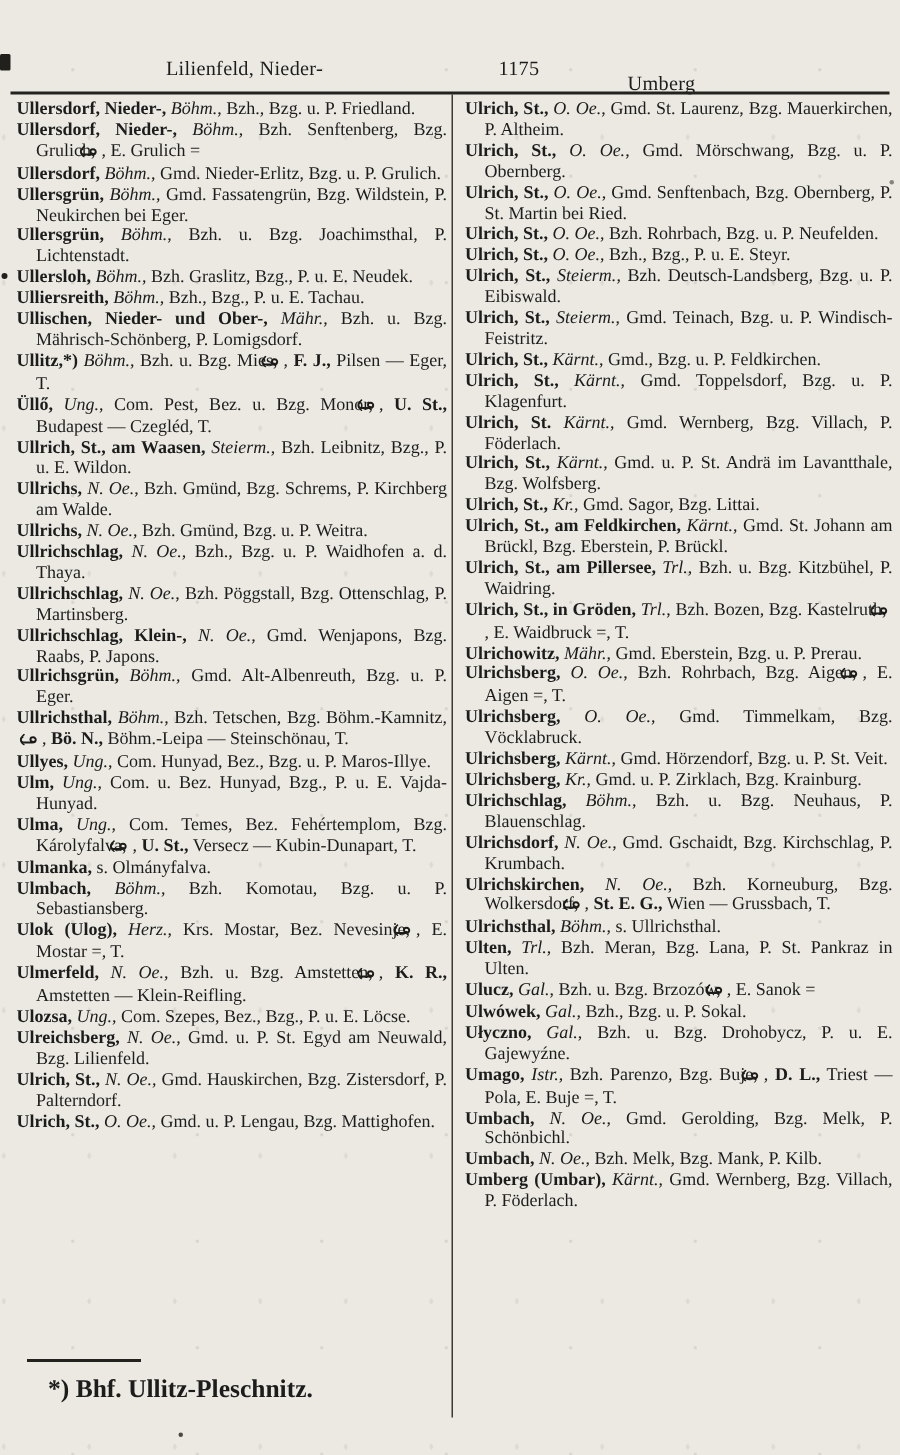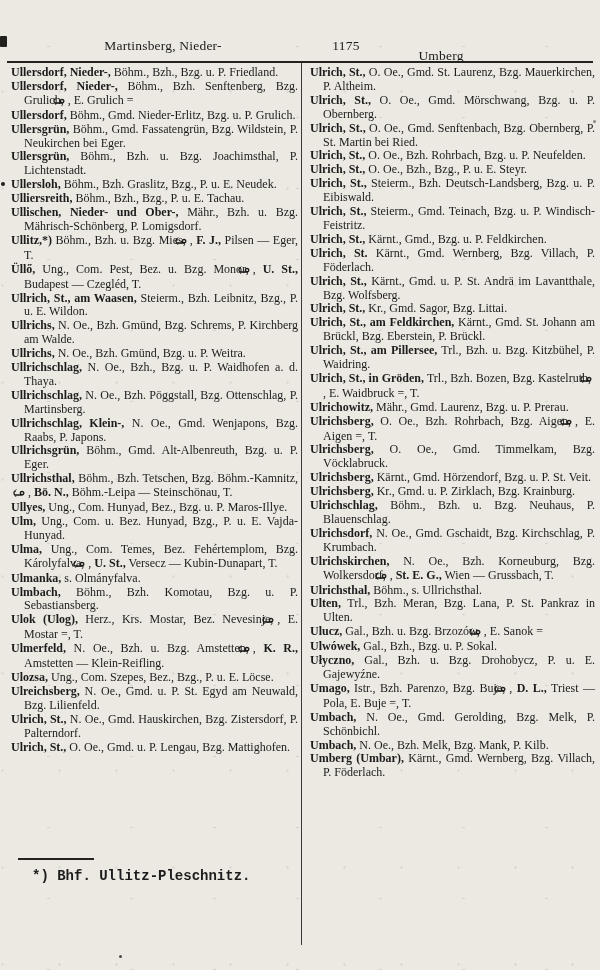--- a/index.html
+++ b/index.html
@@ -21,37 +21,37 @@
   .header-rule{position:absolute;left:7px;right:7px;top:61px;height:2px;background:#23221f;}
   .col-divider{position:absolute;left:301px;top:63px;height:882px;width:1px;background:#3a3936;}
   .col{
     position:absolute;top:66px;width:287px;
     font-size:12px;line-height:13.9px;text-align:justify;
   }
   .col-left{left:11px;}
   .col-right{left:310px;width:285px;}
   .entry{margin:0;padding-left:13px;text-indent:-13px;}
   .seg-b{font-weight:bold;}
-  .seg-i{}
+  .seg-i{font-style:italic;}
   .seg-r{font-weight:normal;}
   .posthorn{display:inline-block;vertical-align:-1px;margin:0 2px;}
-  .footnote{position:absolute;left:18px;top:858px;width:270px;font-size:14px;font-family:Liberation Mono, monospace;}
+  .footnote{position:absolute;left:18px;top:906px;width:270px;font-size:17px;}
   .footnote-rule{width:76px;height:1.5px;background:#23221f;margin:0 0 8px 0;}
   .footnote p{margin:0;padding-left:14px;font-weight:bold;}
   .speck{position:absolute;background:#21201d;border-radius:1px;}
   .speck-1{left:0;top:36px;width:7px;height:11px;}
   .speck-2{left:1px;top:182px;width:4px;height:4px;border-radius:50%;}
   .speck-3{left:119px;top:955px;width:3px;height:3px;border-radius:50%;opacity:.8;}
   .speck-4{left:593px;top:120px;width:3px;height:3px;border-radius:50%;opacity:.5;}
 </style>
 </head>
 <body>
 
 <div>
-  <span class="hdr hdr-left">Martinsberg, Nieder-</span>
+  <span class="hdr hdr-left">Lilienfeld, Nieder-</span>
   <span class="hdr hdr-page">1175</span>
   <span class="hdr hdr-right">Umberg</span>
 
   <div class="header-rule"></div>
   <div class="col-divider"></div>
 
   <div class="col col-left">
       <p class="entry"><span class="seg-b">Ullersdorf, Nieder-,</span><span class="seg-i"> Böhm.</span><span class="seg-r">, Bzh., Bzg. u. P. Friedland.</span></p>
       <p class="entry"><span class="seg-b">Ullersdorf, Nieder-,</span><span class="seg-i"> Böhm.</span><span class="seg-r">, Bzh. Senftenberg, Bzg. Grulich,</span><span class="posthorn"><svg width="13" height="8" viewBox="0 0 26 16" aria-hidden="true">
             <path d="M4 5 C1 5 1 12 5 12 L17 12 C23 12 23 5 18 5 C13.5 5 13.5 11 18 11" fill="none" stroke="#1c1b19" stroke-width="2.6" stroke-linecap="round"></path>
@@ -105,30 +105,31 @@
     </div>
   <div class="col col-right">
       <p class="entry"><span class="seg-b">Ulrich, St.,</span><span class="seg-i"> O. Oe.</span><span class="seg-r">, Gmd. St. Laurenz, Bzg. Mauerkirchen, P. Altheim.</span></p>
       <p class="entry"><span class="seg-b">Ulrich, St.,</span><span class="seg-i"> O. Oe.</span><span class="seg-r">, Gmd. Mörschwang, Bzg. u. P. Obernberg.</span></p>
       <p class="entry"><span class="seg-b">Ulrich, St.,</span><span class="seg-i"> O. Oe.</span><span class="seg-r">, Gmd. Senftenbach, Bzg. Obernberg, P. St. Martin bei Ried.</span></p>
       <p class="entry"><span class="seg-b">Ulrich, St.,</span><span class="seg-i"> O. Oe.</span><span class="seg-r">, Bzh. Rohrbach, Bzg. u. P. Neufelden.</span></p>
       <p class="entry"><span class="seg-b">Ulrich, St.,</span><span class="seg-i"> O. Oe.</span><span class="seg-r">, Bzh., Bzg., P. u. E. Steyr.</span></p>
       <p class="entry"><span class="seg-b">Ulrich, St.,</span><span class="seg-i"> Steierm.</span><span class="seg-r">, Bzh. Deutsch-Landsberg, Bzg. u. P. Eibiswald.</span></p>
       <p class="entry"><span class="seg-b">Ulrich, St.,</span><span class="seg-i"> Steierm.</span><span class="seg-r">, Gmd. Teinach, Bzg. u. P. Windisch-Feistritz.</span></p>
       <p class="entry"><span class="seg-b">Ulrich, St.,</span><span class="seg-i"> Kärnt.</span><span class="seg-r">, Gmd., Bzg. u. P. Feldkirchen.</span></p>
+      <p class="entry"><span class="seg-b">Ulrich, St.,</span><span class="seg-i"> Kärnt.</span><span class="seg-r">, Gmd. Toppelsdorf, Bzg. u. P. Klagenfurt.</span></p>
       <p class="entry"><span class="seg-b">Ulrich, St.</span><span class="seg-i"> Kärnt.</span><span class="seg-r">, Gmd. Wernberg, Bzg. Villach, P. Föderlach.</span></p>
       <p class="entry"><span class="seg-b">Ulrich, St.,</span><span class="seg-i"> Kärnt.</span><span class="seg-r">, Gmd. u. P. St. Andrä im Lavantthale, Bzg. Wolfsberg.</span></p>
       <p class="entry"><span class="seg-b">Ulrich, St.,</span><span class="seg-i"> Kr.</span><span class="seg-r">, Gmd. Sagor, Bzg. Littai.</span></p>
       <p class="entry"><span class="seg-b">Ulrich, St., am Feldkirchen,</span><span class="seg-i"> Kärnt.</span><span class="seg-r">, Gmd. St. Johann am Brückl, Bzg. Eberstein, P. Brückl.</span></p>
       <p class="entry"><span class="seg-b">Ulrich, St., am Pillersee,</span><span class="seg-i"> Trl.</span><span class="seg-r">, Bzh. u. Bzg. Kitzbühel, P. Waidring.</span></p>
       <p class="entry"><span class="seg-b">Ulrich, St., in Gröden,</span><span class="seg-i"> Trl.</span><span class="seg-r">, Bzh. Bozen, Bzg. Kastelruth,</span><span class="posthorn"><svg width="13" height="8" viewBox="0 0 26 16" aria-hidden="true">
             <path d="M4 5 C1 5 1 12 5 12 L17 12 C23 12 23 5 18 5 C13.5 5 13.5 11 18 11" fill="none" stroke="#1c1b19" stroke-width="2.6" stroke-linecap="round"></path>
             <path d="M3.5 4 L6 1.5 M3.5 13 L6 15" stroke="#1c1b19" stroke-width="2" stroke-linecap="round"></path>
           </svg></span><span class="seg-r">, E. Waidbruck =, T.</span></p>
-      <p class="entry"><span class="seg-b">Ulrichowitz,</span><span class="seg-i"> Mähr.</span><span class="seg-r">, Gmd. Laurenz, Bzg. u. P. Prerau.</span></p>
+      <p class="entry"><span class="seg-b">Ulrichowitz,</span><span class="seg-i"> Mähr.</span><span class="seg-r">, Gmd. Eberstein, Bzg. u. P. Prerau.</span></p>
       <p class="entry"><span class="seg-b">Ulrichsberg,</span><span class="seg-i"> O. Oe.</span><span class="seg-r">, Bzh. Rohrbach, Bzg. Aigen,</span><span class="posthorn"><svg width="13" height="8" viewBox="0 0 26 16" aria-hidden="true">
             <path d="M4 5 C1 5 1 12 5 12 L17 12 C23 12 23 5 18 5 C13.5 5 13.5 11 18 11" fill="none" stroke="#1c1b19" stroke-width="2.6" stroke-linecap="round"></path>
             <path d="M3.5 4 L6 1.5 M3.5 13 L6 15" stroke="#1c1b19" stroke-width="2" stroke-linecap="round"></path>
           </svg></span><span class="seg-r">, E. Aigen =, T.</span></p>
       <p class="entry"><span class="seg-b">Ulrichsberg,</span><span class="seg-i"> O. Oe.</span><span class="seg-r">, Gmd. Timmelkam, Bzg. Vöcklabruck.</span></p>
       <p class="entry"><span class="seg-b">Ulrichsberg,</span><span class="seg-i"> Kärnt.</span><span class="seg-r">, Gmd. Hörzendorf, Bzg. u. P. St. Veit.</span></p>
       <p class="entry"><span class="seg-b">Ulrichsberg,</span><span class="seg-i"> Kr.</span><span class="seg-r">, Gmd. u. P. Zirklach, Bzg. Krainburg.</span></p>
       <p class="entry"><span class="seg-b">Ulrichschlag,</span><span class="seg-i"> Böhm.</span><span class="seg-r">, Bzh. u. Bzg. Neuhaus, P. Blauenschlag.</span></p>
       <p class="entry"><span class="seg-b">Ulrichsdorf,</span><span class="seg-i"> N. Oe.</span><span class="seg-r">, Gmd. Gschaidt, Bzg. Kirchschlag, P. Krumbach.</span></p>
       <p class="entry"><span class="seg-b">Ulrichskirchen,</span><span class="seg-i"> N. Oe.</span><span class="seg-r">, Bzh. Korneuburg, Bzg. Wolkersdorf,</span><span class="posthorn"><svg width="13" height="8" viewBox="0 0 26 16" aria-hidden="true">

